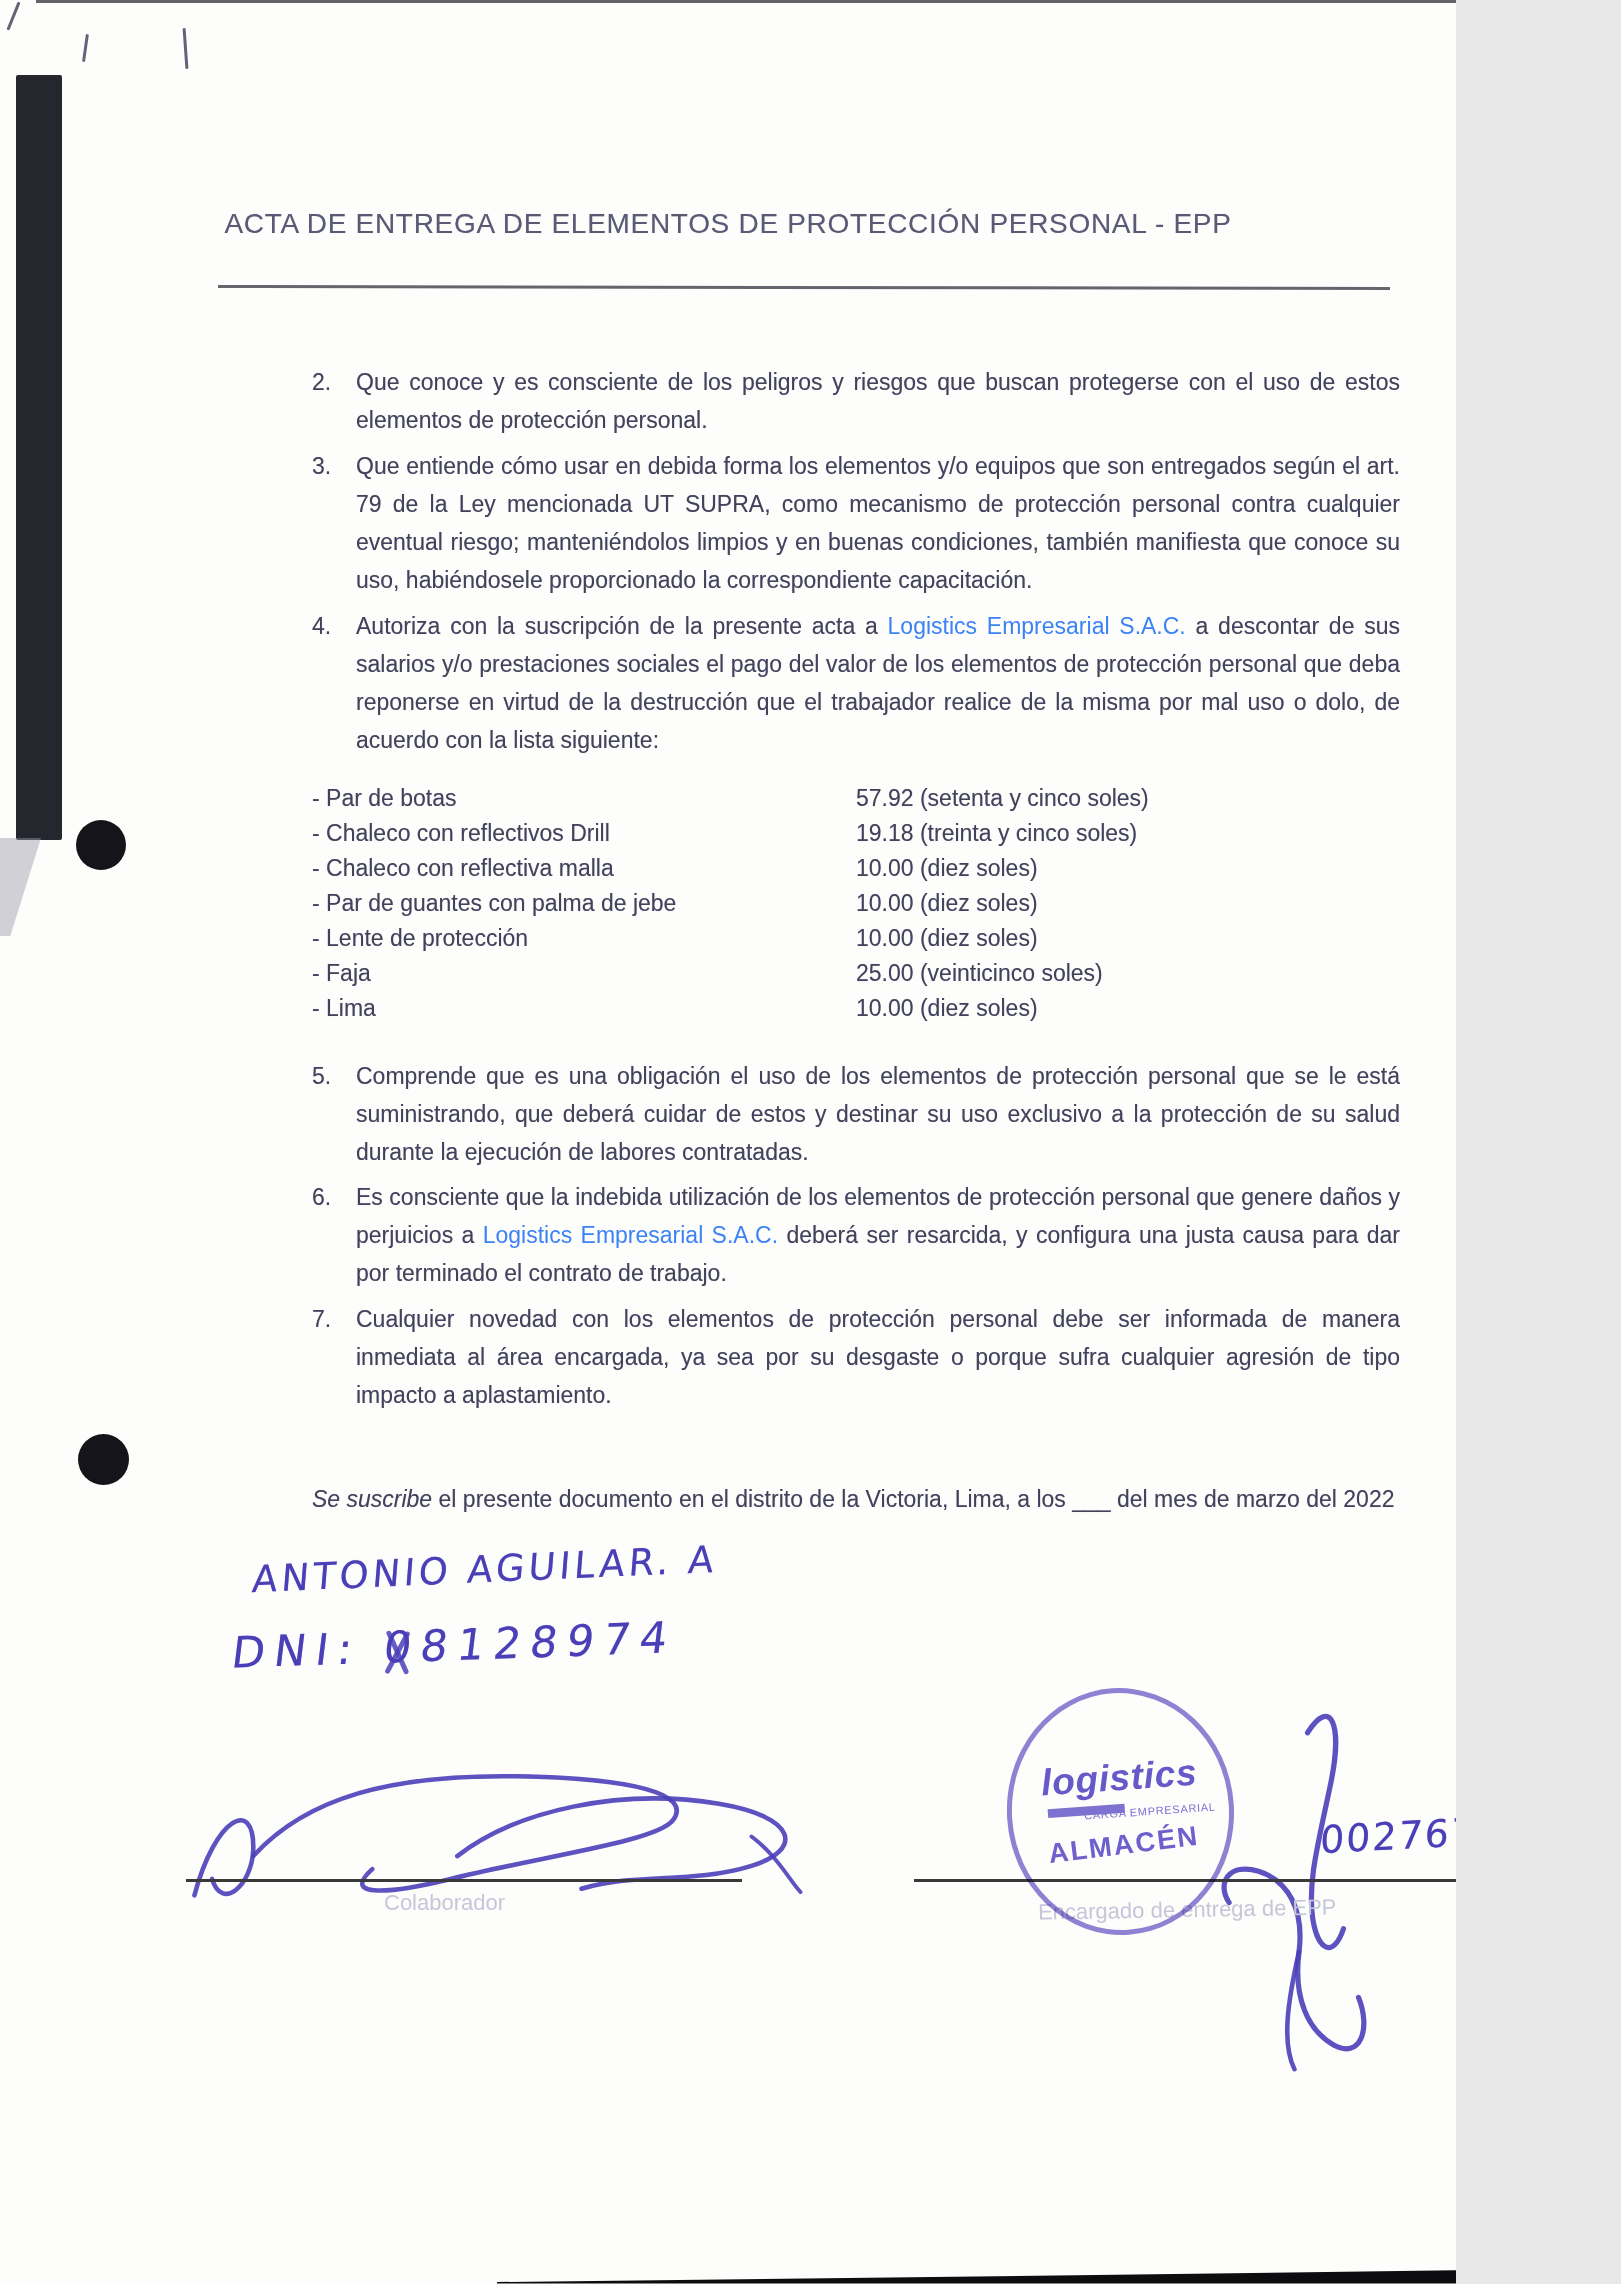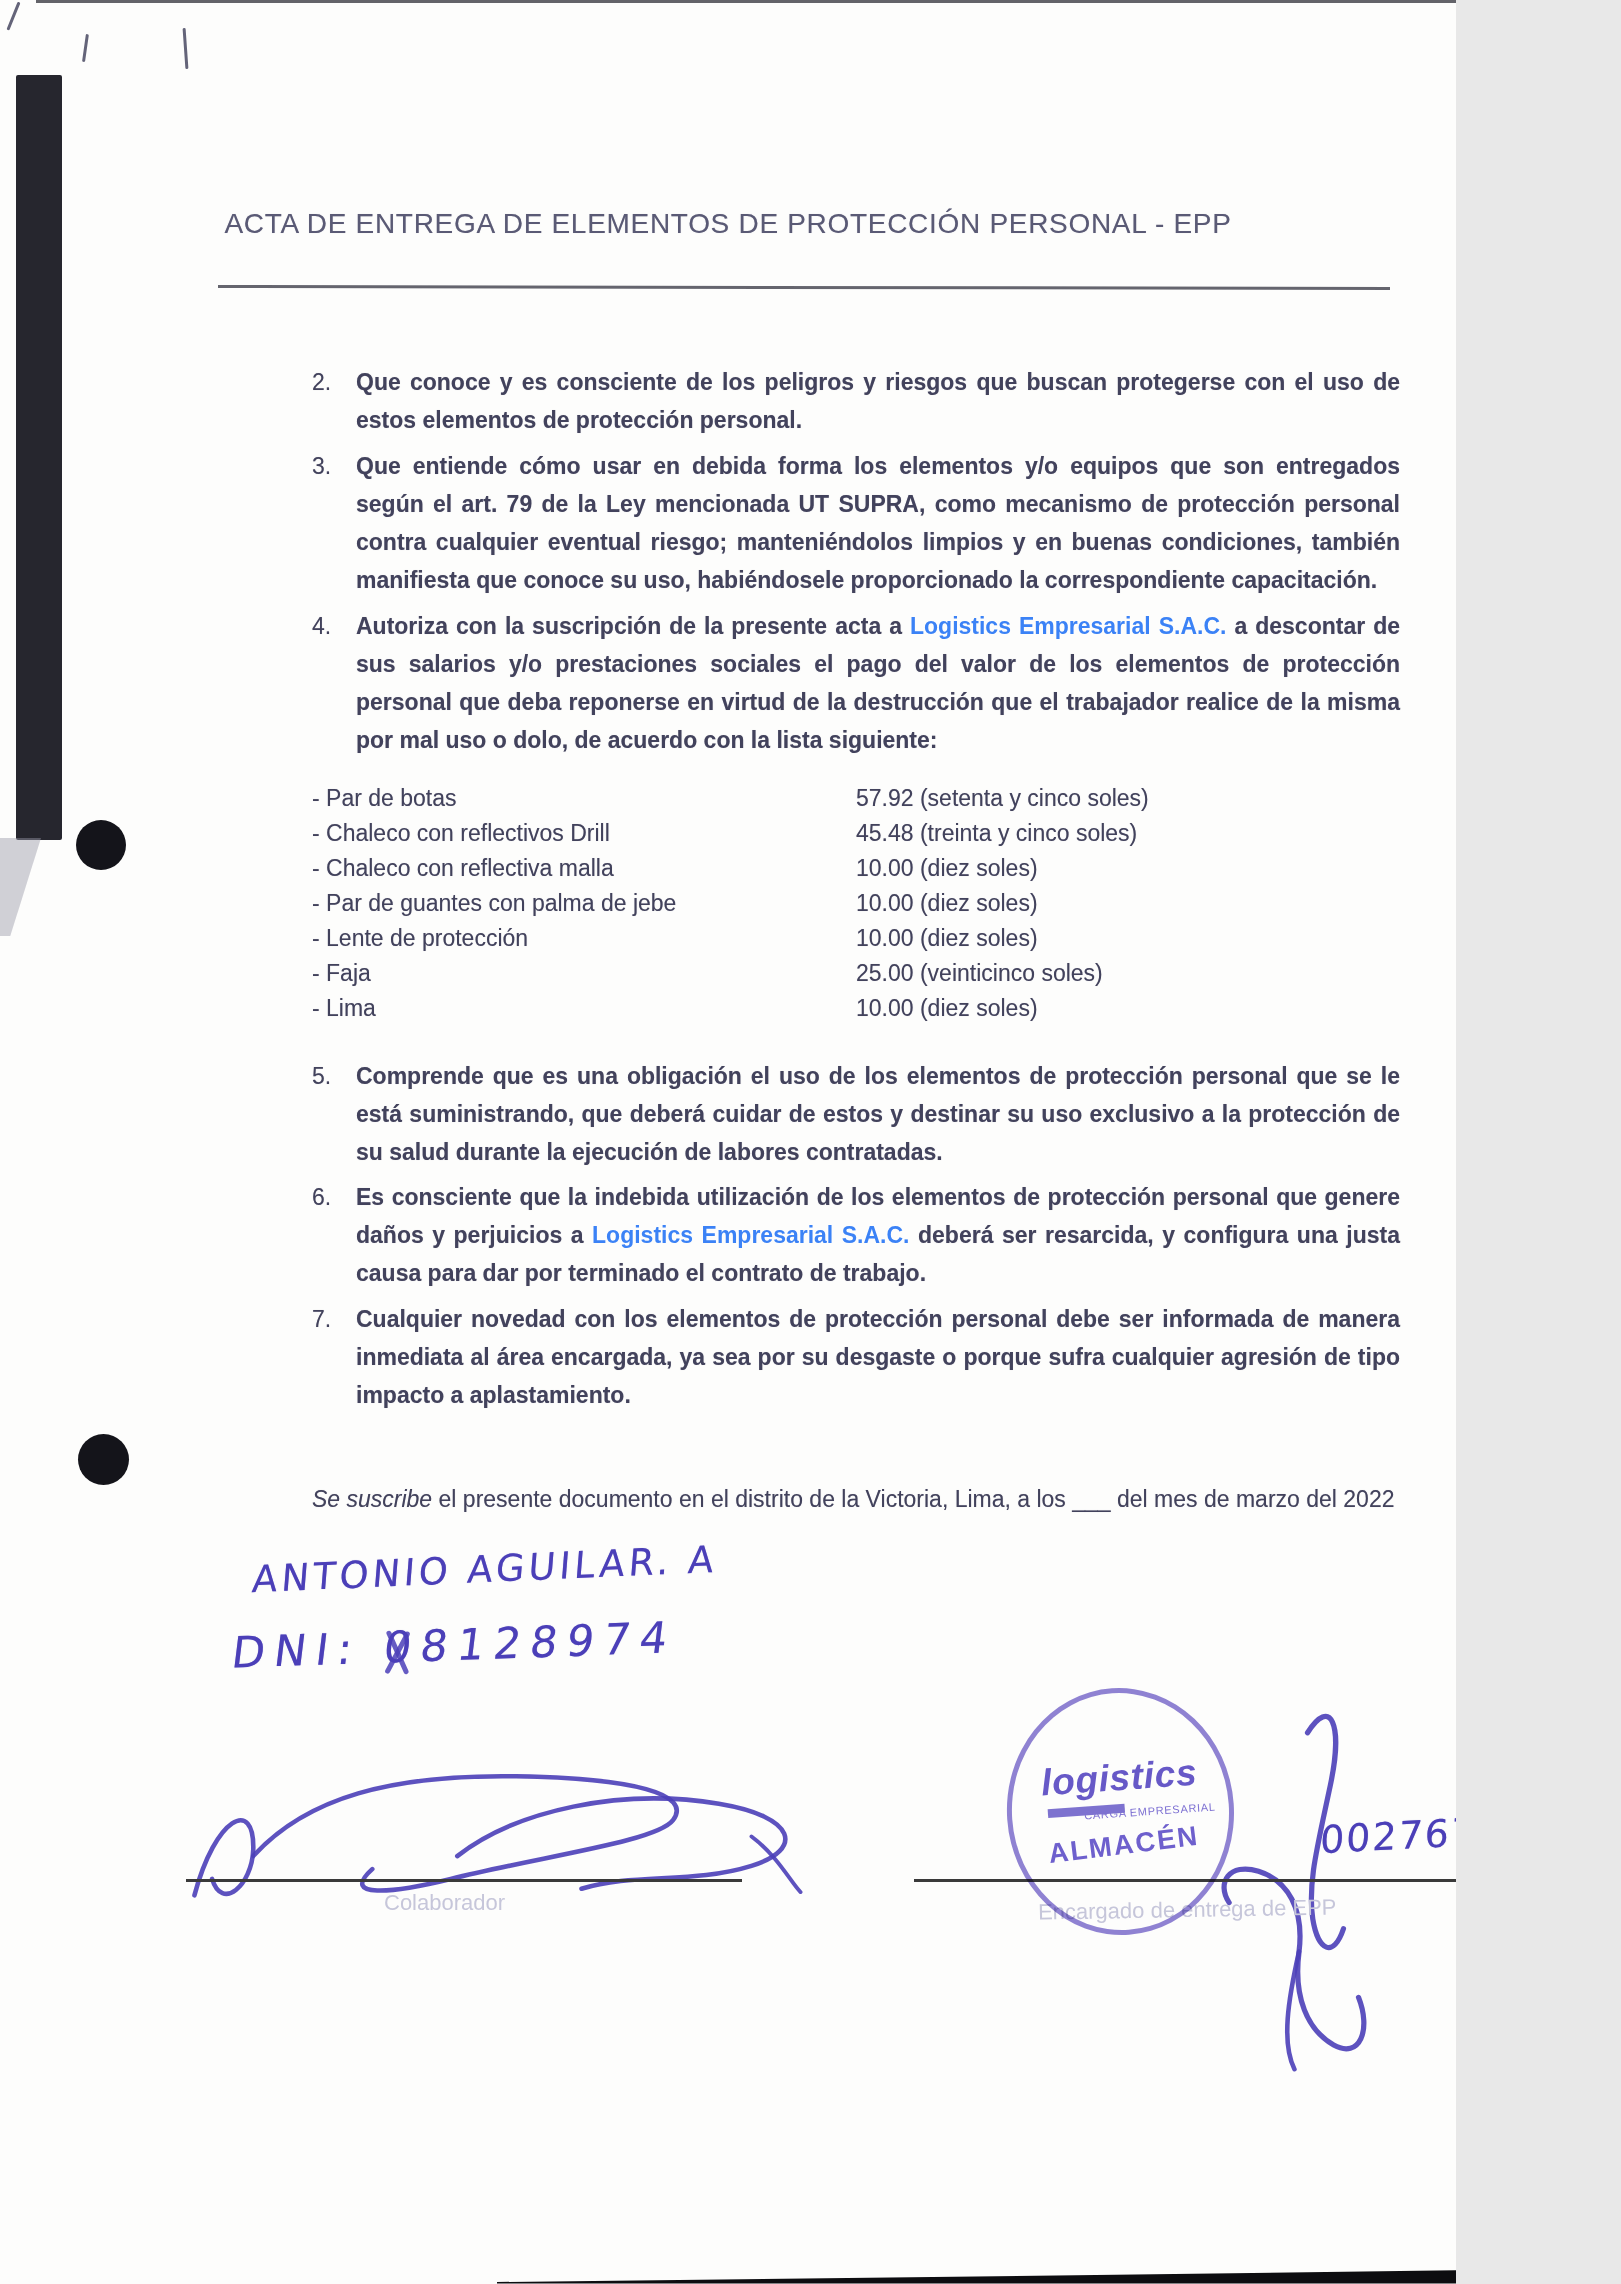--- a/index.html
+++ b/index.html
@@ -13,21 +13,21 @@
     position:absolute;top:208px;left:0;width:100%;text-align:center;
     font-size:28px;font-weight:300;letter-spacing:0.7px;color:#5a5a75;margin:0;
     text-shadow:0 0 0.7px rgba(90,90,117,.4);
   }
   .title-rule{position:absolute;top:286px;left:218px;width:1172px;height:3.3px;
     background:#4a4a55;opacity:.85;transform:rotate(.1deg);}
   
   .content{position:absolute;left:312px;top:363px;width:1088px;}
   .clause-row{display:flex;margin-bottom:7.8px;}
   .clause-number{width:44px;flex:0 0 44px;font-size:23px;line-height:38px;font-weight:300;}
-  .clause-text{flex:1;font-size:23px;line-height:38px;font-weight:700;text-align:justify;}
+  .clause-text{flex:1;font-size:23px;line-height:38px;font-weight:400;text-align:justify;}
   .company{color:#3b82f6;text-shadow:none;}
   .epp-list{margin:22px 0 31px 0;}
   .epp-row{display:flex;height:35px;line-height:35px;font-size:23px;font-weight:300;}
   .epp-name{width:544px;flex:0 0 544px;}
   .epp-price{flex:1;}
   .closing{font-size:23px;line-height:38px;font-weight:300;text-align:justify;margin:14.4px 0 0 0;}
   .closing i{font-style:italic;}
   
   .hand{position:absolute;font-family:"DejaVu Sans",sans-serif;color:#4b3fb8;
     text-shadow:0 0 0.7px rgba(75,63,184,.55);white-space:nowrap;}
@@ -117,21 +117,21 @@
         <div class="clause-number">4.</div>
         <div class="clause-text"><span>Autoriza con la suscripción de la presente acta a </span><span class="company">Logistics Empresarial S.A.C.</span><span> a descontar de sus salarios y/o prestaciones sociales el pago del valor de los elementos de protección personal que deba reponerse en virtud de la destrucción que el trabajador realice de la misma por mal uso o dolo, de acuerdo con la lista siguiente:</span></div>
       </div>
       <div class="epp-list">
         <div class="epp-row">
           <span class="epp-name">- Par de botas</span>
           <span class="epp-price">57.92 (setenta y cinco soles)</span>
         </div>
         <div class="epp-row">
           <span class="epp-name">- Chaleco con reflectivos Drill</span>
-          <span class="epp-price">45.48 (treinta y cinco soles)</span>
+          <span class="epp-price">19.18 (treinta y cinco soles)</span>
         </div>
         <div class="epp-row">
           <span class="epp-name">- Chaleco con reflectiva malla</span>
           <span class="epp-price">10.00 (diez soles)</span>
         </div>
         <div class="epp-row">
           <span class="epp-name">- Par de guantes con palma de jebe</span>
           <span class="epp-price">10.00 (diez soles)</span>
         </div>
         <div class="epp-row">

